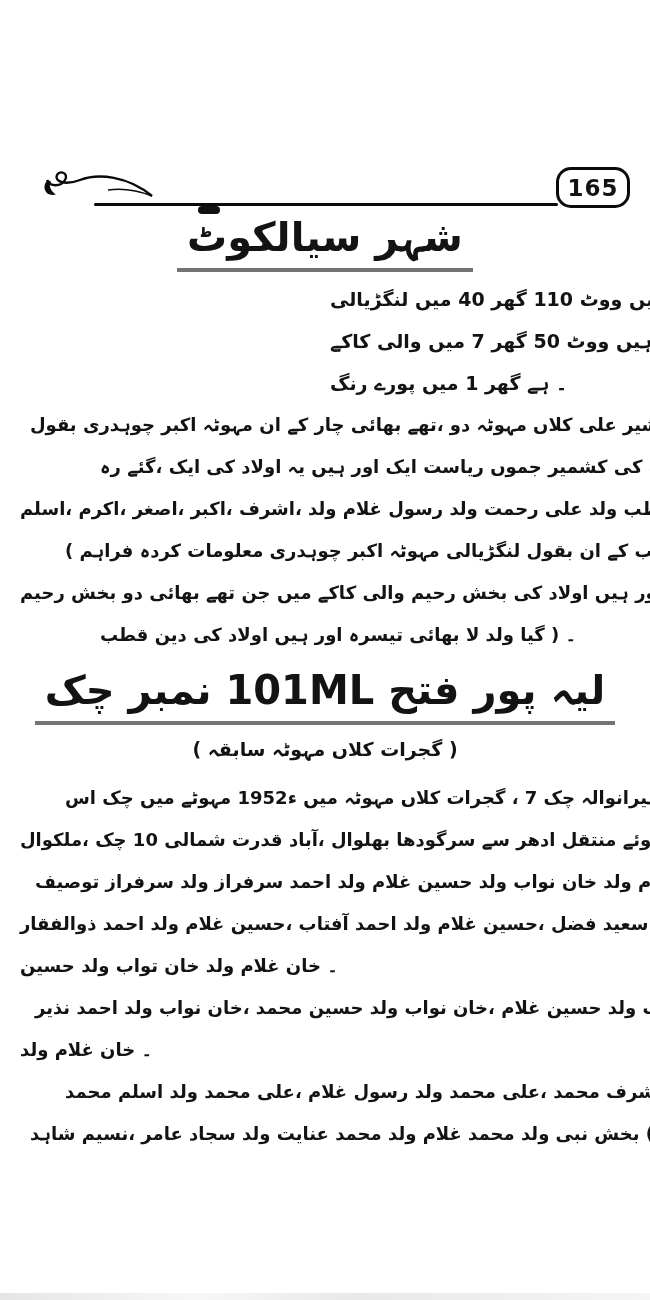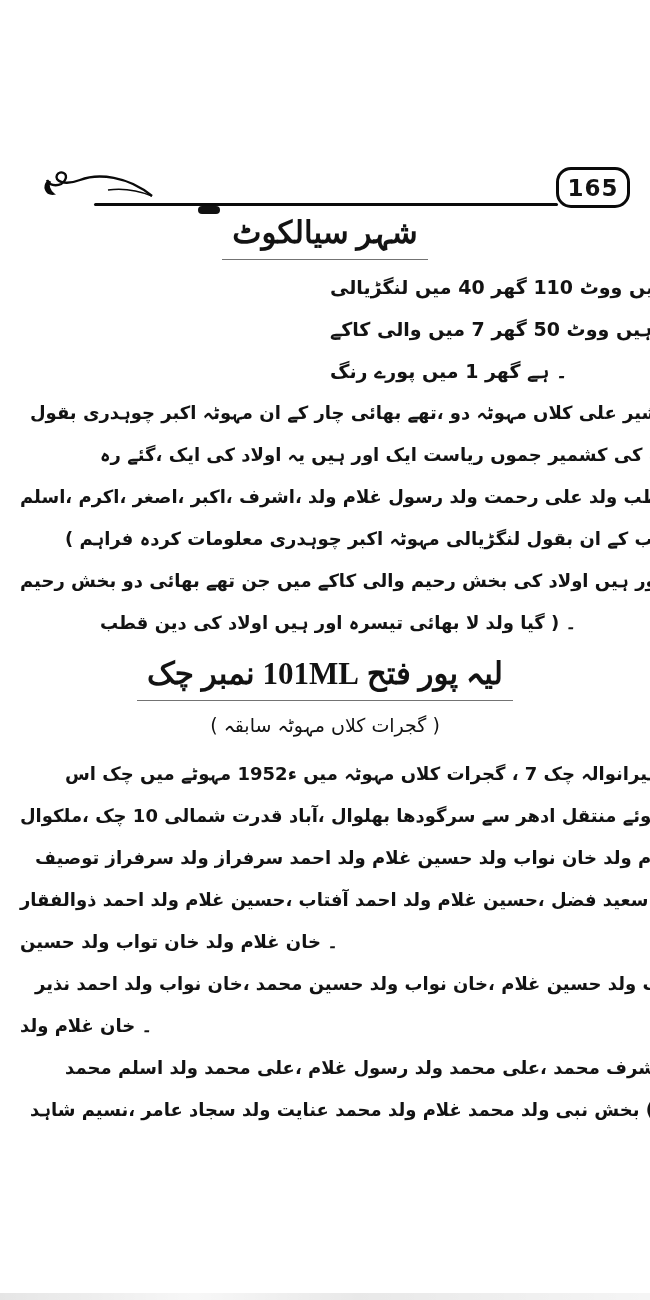--- a/index.html
+++ b/index.html
@@ -21,26 +21,26 @@
     display:flex;align-items:center;justify-content:center;
     font-size:23px;font-weight:bold;letter-spacing:1px;
   }
   .brand{position:absolute;left:22px;bottom:6px;display:flex;align-items:flex-end;gap:4px;}
   .brand-title{font-size:25px;font-weight:bold;line-height:30px;direction:ltr;white-space:nowrap;}
   .ornament{position:absolute;left:178px;bottom:-4px;width:22px;height:8px;background:#111;border-radius:4px;}
   
   .center{text-align:center;}
   .sec-title{
     display:inline-block;direction:ltr;white-space:nowrap;
-    font-size:31px;font-weight:bold;
-    border-bottom:1px solid #737373;padding:0 10px 8px 10px;font-family:Liberation Serif, serif;
+    font-size:40px;font-weight:bold;
+    border-bottom:4px solid #737373;padding:0 10px 8px 10px;
   }
   .h1wrap{margin-top:4px;}
   .h2wrap{margin-top:11px;}
-  .subtitle{font-size:19px;font-weight:normal;height:36px;line-height:36px;margin-top:6px;direction:ltr;}
+  .subtitle{font-size:19px;font-weight:bold;height:36px;line-height:36px;margin-top:6px;direction:ltr;}
   
   .para{margin:0;}
   .mt6{margin-top:6px;} .mt10{margin-top:10px;}
   .ln{
     height:42px;line-height:42px;font-size:18px;font-weight:bold;
     white-space:nowrap;direction:ltr;text-align:left;
   }
   .votes{padding-left:310px;font-size:19px;}
   .ind0{padding-left:0;} .ind10{padding-left:10px;} .ind15{padding-left:15px;}
   .ind45{padding-left:45px;} .ind80{padding-left:80px;}

